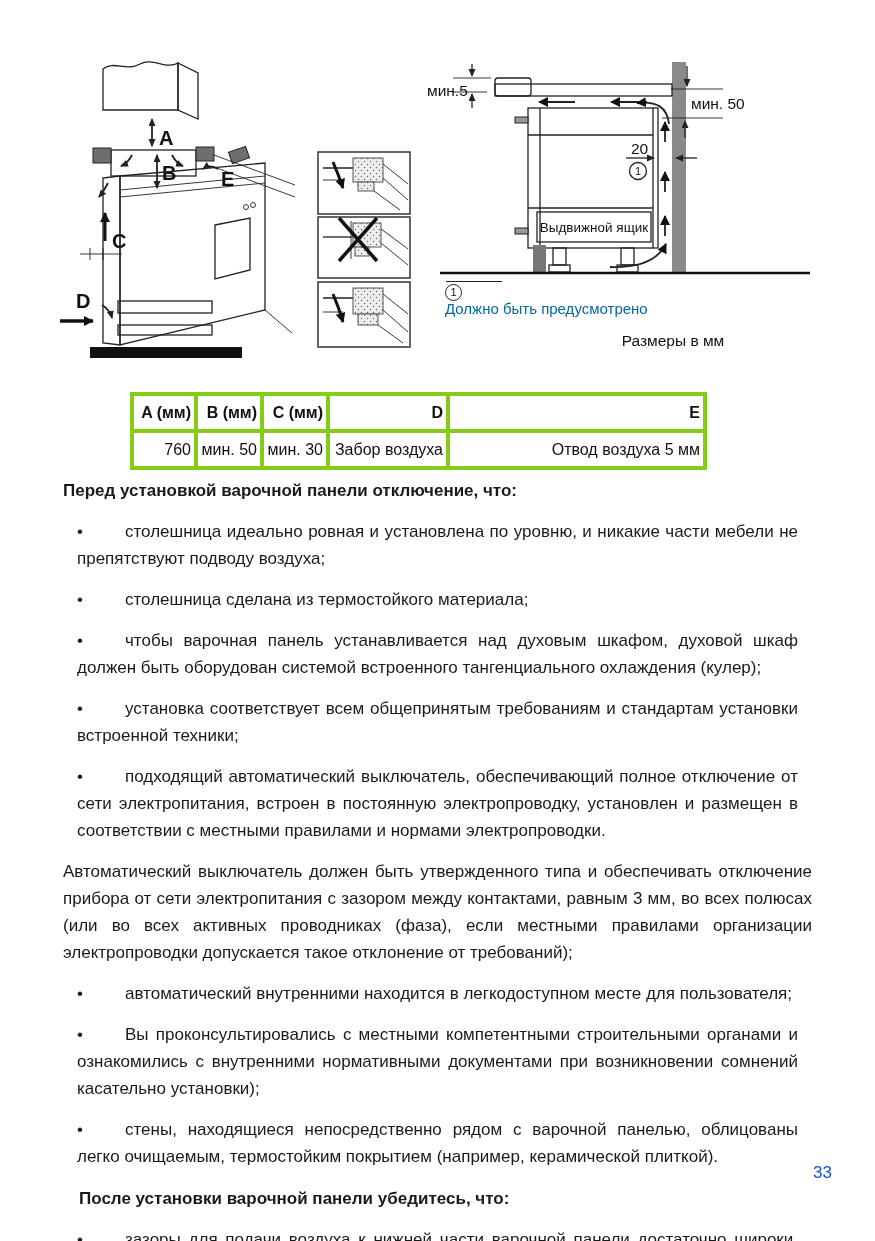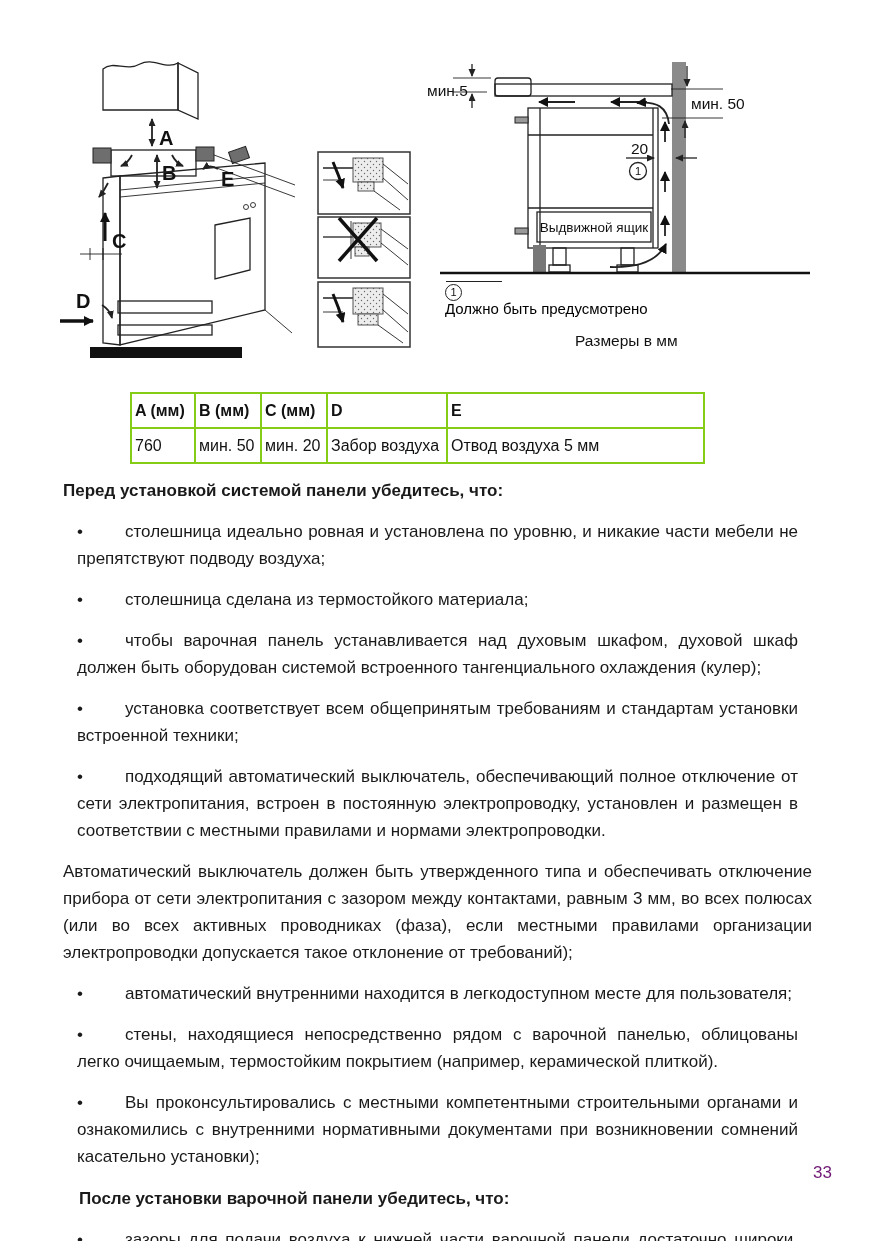--- a/index.html
+++ b/index.html
@@ -14,43 +14,43 @@
   .ln{fill:none;stroke:#222;stroke-width:1.3;}
   .ln2{fill:none;stroke:#222;stroke-width:1.8;}
   .thin{fill:none;stroke:#222;stroke-width:0.9;}
 
   
   .dims-table{
     position:absolute;left:130px;top:392px;border-collapse:collapse;table-layout:fixed;
     font-size:16px;color:#111;
   }
   .dims-table th,.dims-table td{
-    border:2px solid #84cc16;text-align:left;vertical-align:middle;
+    border:4px solid #84cc16;text-align:right;vertical-align:middle;
     height:27px;padding:3px 3px;white-space:nowrap;
   }
   .dims-table th{font-weight:bold;}
 
   
   .note-rule{position:absolute;left:446px;top:281px;width:56px;border-top:1.6px solid #222;}
   .note-marker{
     position:absolute;left:445px;top:284px;width:15px;height:15px;border:1.3px solid #222;
     border-radius:50%;font-size:11px;line-height:15px;text-align:center;color:#111;
   }
-  .note-text{position:absolute;left:445px;top:300px;font-size:15px;line-height:18.5px;color:#000000;}
-  .units-note{position:absolute;left:575px;top:332px;width:196px;text-align:left;font-size:15.5px;color:#111;}
+  .note-text{position:absolute;left:445px;top:300px;font-size:15px;line-height:18.5px;color:#0369a1;}
+  .units-note{position:absolute;left:575px;top:332px;width:196px;text-align:center;font-size:15.5px;color:#111;}
 
   
   .content{position:absolute;left:63px;top:477px;width:749px;font-size:17px;line-height:27px;text-align:justify;}
   .sec-h{font-weight:bold;margin:0 0 13px 0;text-align:left;}
   .sec-h.second{margin:15px 0 0 16px;}
   .li{margin:14px;}
   .dot{display:inline-block;width:48px;}
   .para{margin:0;}
 
-  .pageno{position:absolute;top:1163px;right:43px;font-size:17px;color:#701a75;}
+  .pageno{position:absolute;top:1163px;right:43px;font-size:17px;color:#1d4ed8;}
 </style>
 </head>
 <body>
 
 <div class="page">
 
   <svg class="fig" style="left:60px;top:55px;" width="255" height="310" viewBox="0 0 255 310">
     <defs>
       <marker id="ah" markerWidth="9" markerHeight="8" refX="7" refY="3.5" orient="auto-start-reverse" markerUnits="userSpaceOnUse">
         <path d="M0,0 L8,3.5 L0,7 Z" fill="#222"></path>
@@ -245,38 +245,38 @@
         <tr>
       <th>A (мм)</th>
       <th>B (мм)</th>
       <th>C (мм)</th>
       <th>D</th>
       <th>E</th>
     </tr>
     <tr>
       <td>760</td>
       <td>мин. 50</td>
-      <td>мин. 20</td>
+      <td>мин. 30</td>
       <td>Забор воздуха</td>
       <td>Отвод воздуха 5 мм</td>
     </tr>
   </tbody>
     </table>
 
   <div class="content">
-    <p class="sec-h">Перед установкой системой панели убедитесь, что:</p>
+    <p class="sec-h">Перед установкой варочной панели отключение, что:</p>
 
     <p class="li"><span class="dot">•</span><span>столешница идеально ровная и установлена по уровню, и никакие части мебели не препятствуют подводу воздуха;</span></p>
     <p class="li"><span class="dot">•</span><span>столешница сделана из термостойкого материала;</span></p>
     <p class="li"><span class="dot">•</span><span>чтобы варочная панель устанавливается над духовым шкафом, духовой шкаф должен быть оборудован системой встроенного тангенциального охлаждения (кулер);</span></p>
     <p class="li"><span class="dot">•</span><span>установка соответствует всем общепринятым требованиям и стандартам установки встроенной техники;</span></p>
     <p class="li"><span class="dot">•</span><span>подходящий автоматический выключатель, обеспечивающий полное отключение от сети электропитания, встроен в постоянную электропроводку, установлен и размещен в соответствии с местными правилами и нормами электропроводки.</span></p>
     <p class="para">Автоматический выключатель должен быть утвержденного типа и обеспечивать отключение прибора от сети электропитания с зазором между контактами, равным 3 мм, во всех полюсах (или во всех активных проводниках (фаза), если местными правилами организации электропроводки допускается такое отклонение от требований);</p>
     <p class="li"><span class="dot">•</span><span>автоматический внутренними находится в легкодоступном месте для пользователя;</span></p>
+    <p class="li"><span class="dot">•</span><span>Вы проконсультировались с местными компетентными строительными органами и ознакомились с внутренними нормативными документами при возникновении сомнений касательно установки);</span></p>
     <p class="li"><span class="dot">•</span><span>стены, находящиеся непосредственно рядом с варочной панелью, облицованы легко очищаемым, термостойким покрытием (например, керамической плиткой).</span></p>
-    <p class="li"><span class="dot">•</span><span>Вы проконсультировались с местными компетентными строительными органами и ознакомились с внутренними нормативными документами при возникновении сомнений касательно установки);</span></p>
 
     <p class="sec-h second">После установки варочной панели убедитесь, что:</p>
     <p class="li"><span class="dot">•</span><span>зазоры для подачи воздуха к нижней части варочной панели достаточно широки, чтобы обеспечить нужный поток для охлаждения;</span></p>
   </div>
 
   <div class="pageno">33</div>
 </div>
 
 </body></html>

